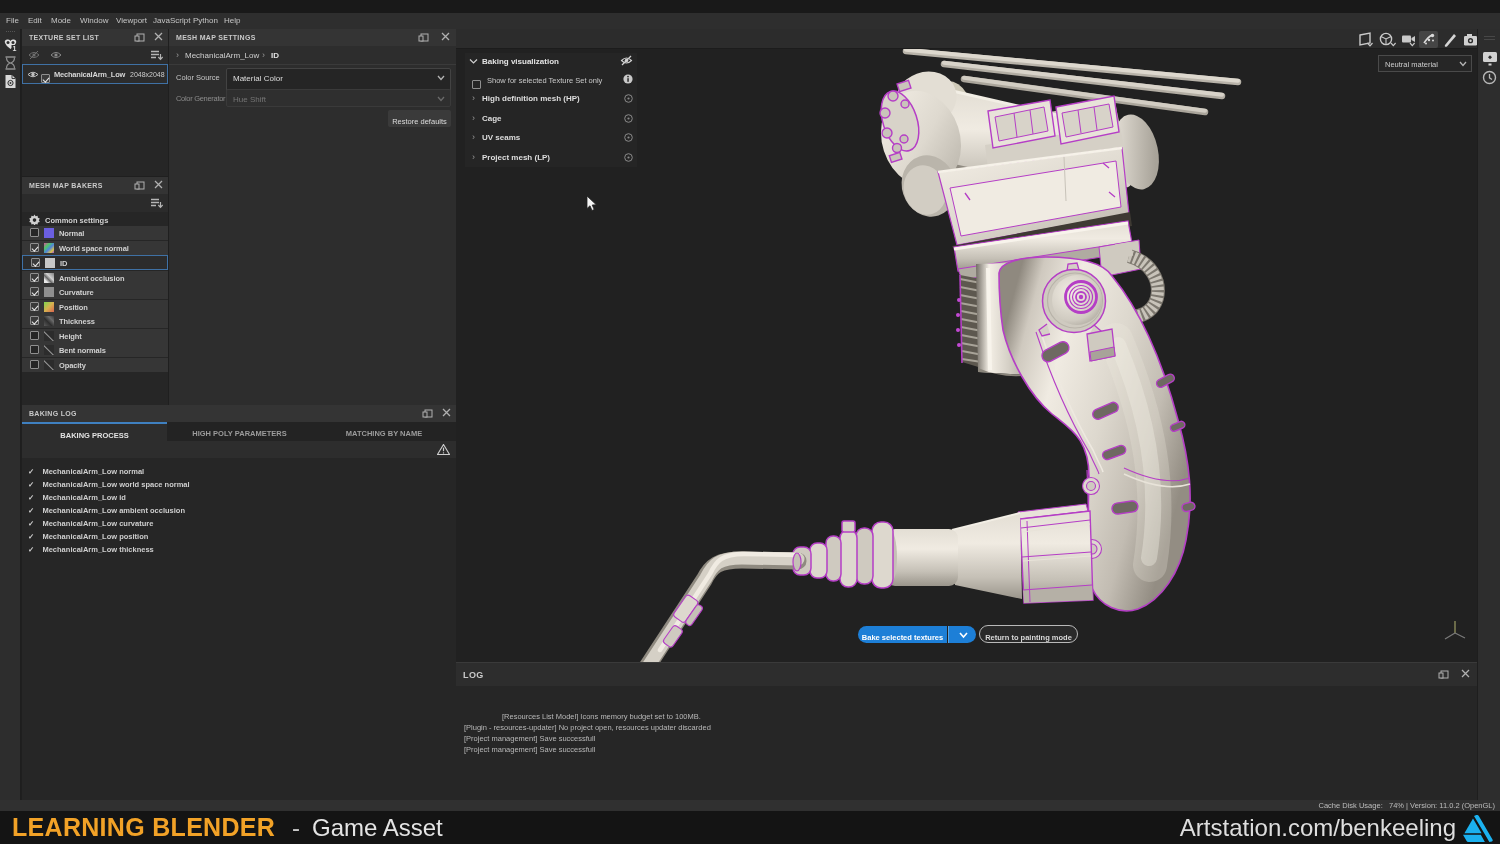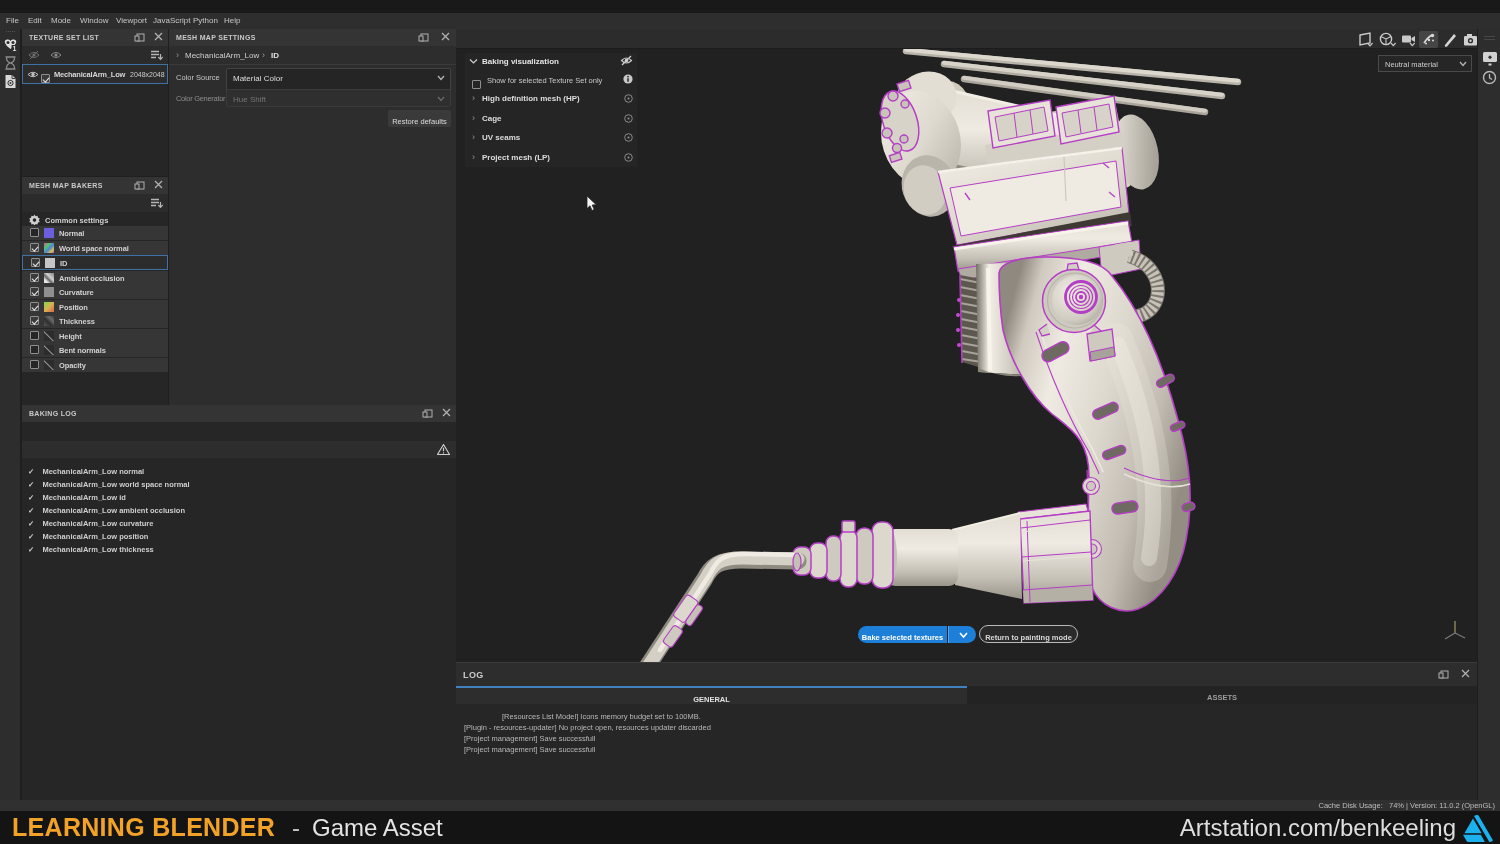--- a/index.html
+++ b/index.html
@@ -202,20 +202,31 @@
   </div>
 
   <div class="abs" id="bakinglog" style="left:22px;top:405px;width:434px;height:395px;background:#262626;">
     <div class="titlebar">BAKING LOG</div>
     <svg class="abs" style="right:4px;top:3px;" width="30" height="11" viewBox="0 0 30 11">
       <rect x="3" y="2" width="7" height="7" fill="none" stroke="#b0b0b0" stroke-width="1"></rect>
       <rect x="1" y="4" width="4" height="5" fill="#343434" stroke="#b0b0b0" stroke-width="1"></rect>
       <path d="M21 1 L28 8 M28 1 L21 8" stroke="#b0b0b0" stroke-width="1.3" fill="none"></path>
     </svg>
 
+    <div class="abs" style="left:0;top:17px;width:434px;height:19px;background:#232323;">
+      <div class="abs" style="left:0;top:0;width:145px;height:19px;background:#2d2d2d;border-top:2px solid #3f80c0;text-align:center;">
+        <span style="font-size:7.5px;font-weight:bold;color:#e2e2e2;line-height:17px;">BAKING PROCESS</span>
+      </div>
+      <div class="abs" style="left:145px;top:0;width:145px;height:19px;text-align:center;">
+        <span style="font-size:7.5px;font-weight:bold;color:#9c9c9c;line-height:19px;">HIGH POLY PARAMETERS</span>
+      </div>
+      <div class="abs" style="left:290px;top:0;width:144px;height:19px;text-align:center;">
+        <span style="font-size:7.5px;font-weight:bold;color:#9c9c9c;line-height:19px;">MATCHING BY NAME</span>
+      </div>
+    </div>
     <div class="abs" style="left:0;top:36px;width:434px;height:17px;background:#2d2d2d;">
       <svg class="abs" style="right:6px;top:3px;" width="13" height="11" viewBox="0 0 13 11">
         <path d="M6.5 0.5 L12.5 10.5 H0.5 Z" fill="none" stroke="#cfcfcf" stroke-width="1.1"></path>
         <path d="M6.5 3.6 V7.2" stroke="#cfcfcf" stroke-width="1.2"></path>
         <circle cx="6.5" cy="8.9" r="0.7" fill="#cfcfcf"></circle>
       </svg>
     </div>
     <div class="abs" style="left:0;top:53px;width:434px;height:342px;font-size:7.5px;font-weight:bold;color:#cfcfcf;">
       <div class="abs" style="left:6px;top:9px;">✓&nbsp;&nbsp;<span style="padding-left:4px;">MechanicalArm_Low normal</span></div>
       <div class="abs" style="left:6px;top:22px;">✓&nbsp;&nbsp;<span style="padding-left:4px;">MechanicalArm_Low world space normal</span></div>
@@ -563,28 +574,20 @@
 
   <div class="abs" id="logpanel" style="left:456px;top:662px;width:1021px;height:138px;background:#262626;border-top:1px solid #3a3a3a;">
     <div class="abs" style="left:0;top:0;width:1021px;height:23px;background:#2d2d2d;">
       <span class="abs" style="left:7px;top:7px;font-size:9px;font-weight:bold;color:#c9c9c9;letter-spacing:.4px;">LOG</span>
       <svg class="abs" style="right:6px;top:6px;" width="33" height="11" viewBox="0 0 33 11">
         <rect x="3" y="2" width="7" height="7" fill="none" stroke="#b0b0b0" stroke-width="1"></rect>
         <rect x="1" y="4" width="4" height="5" fill="#343434" stroke="#b0b0b0" stroke-width="1"></rect>
         <path d="M24 1 L31 8 M31 1 L24 8" stroke="#b0b0b0" stroke-width="1.3" fill="none"></path>
       </svg>
     </div>
-    <div class="abs" style="left:0;top:23px;width:1021px;height:18px;background:#232323;">
-      <div class="abs" style="left:0;top:0;width:511px;height:18px;background:#2d2d2d;border-top:2px solid #3f80c0;text-align:center;">
-        <span style="font-size:7.5px;font-weight:bold;color:#e2e2e2;line-height:16px;">GENERAL</span>
-      </div>
-      <div class="abs" style="left:511px;top:0;width:510px;height:18px;text-align:center;">
-        <span style="font-size:7.5px;font-weight:bold;color:#9c9c9c;line-height:18px;">ASSETS</span>
-      </div>
-    </div>
     <div class="abs" style="left:0;top:41px;width:1021px;height:97px;font-size:7.5px;color:#b8b8b8;">
       <div class="abs" style="left:8px;top:8px;padding-left:38px;">[Resources List Model] Icons memory budget set to 100MB.</div>
       <div class="abs" style="left:8px;top:19px;">[Plugin - resources-updater] No project open, resources updater discarded</div>
       <div class="abs" style="left:8px;top:30px;">[Project management] Save successfull</div>
       <div class="abs" style="left:8px;top:41px;">[Project management] Save successfull</div>
     </div>
   </div>
 
   <div class="abs" id="rightrail" style="left:1477px;top:29px;width:23px;height:771px;background:#2d2d2d;border-left:1px solid #1e1e1e;">
     <div class="abs" style="left:6px;top:7px;width:11px;height:4px;border-top:1.5px solid #474747;border-bottom:1.5px solid #474747;"></div>

